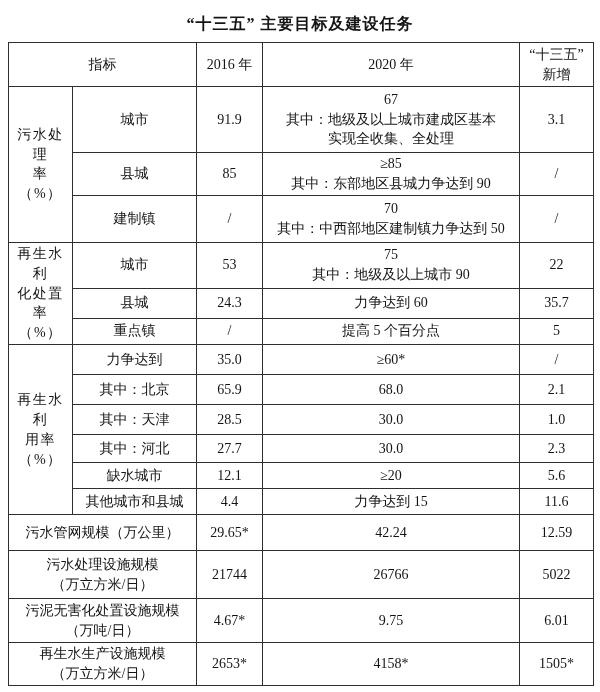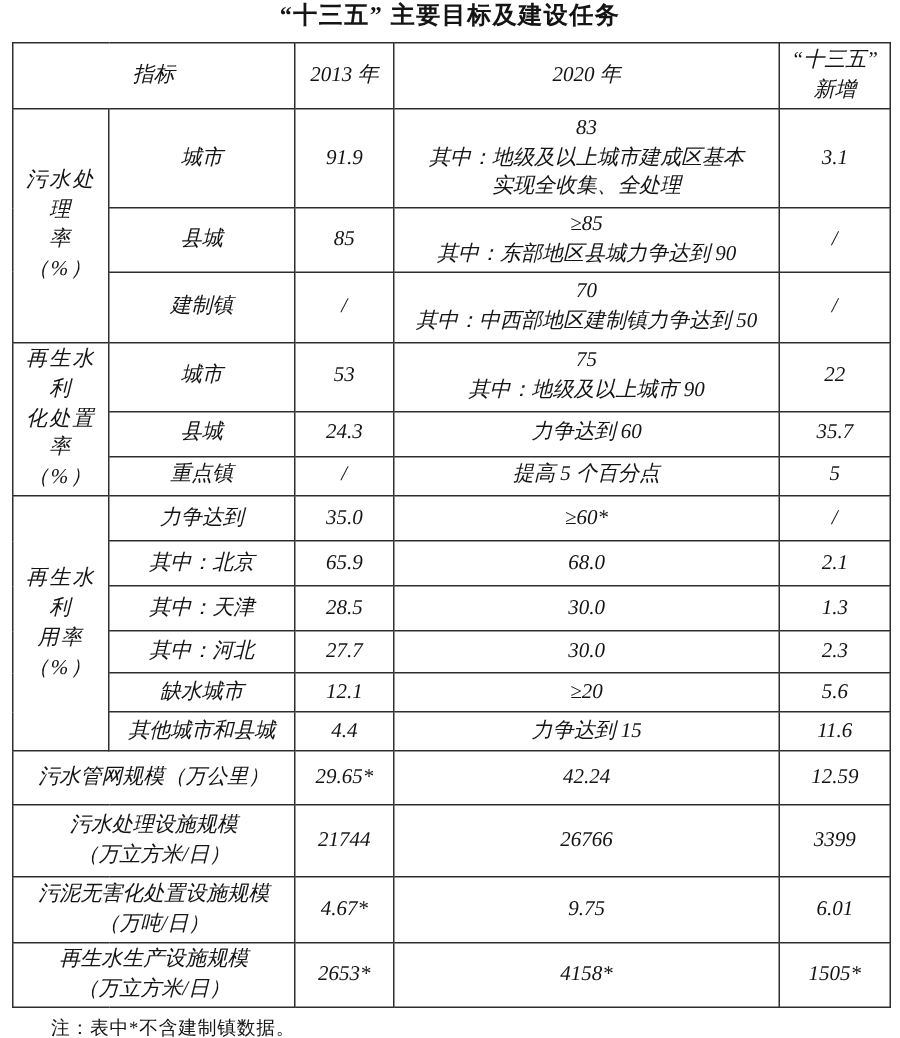--- a/index.html
+++ b/index.html
@@ -4,25 +4,25 @@
 <style>
   html,body{margin:0;padding:0;}
   body{
     width:600px;height:692px;background:#ffffff;color:#141414;
     font-family:"Liberation Serif","DejaVu Serif",serif;
     -webkit-font-smoothing:antialiased;
   }
   .page{width:600px;height:692px;overflow:hidden;}
   .title{
     text-align:center;font-weight:bold;font-size:16px;
-    padding-top:0;margin-bottom:7px;letter-spacing:1px;white-space:pre-line;
+    padding-top:14px;margin-bottom:7px;letter-spacing:1px;white-space:pre-line;
   }
   table.tgt{
     border-collapse:collapse;table-layout:fixed;
-    margin-left:8px;width:585px;border:1.5px solid #2e2e2e;font-style:italic;
+    margin-left:8px;width:585px;border:1.5px solid #2e2e2e;
   }
   table.tgt td{
     border:1px solid #2e2e2e;
     text-align:center;vertical-align:middle;
     font-size:14px;line-height:1.42;
     padding:1px 2px;white-space:pre-line;overflow:hidden;
   }
   td.glabel{letter-spacing:1.5px;padding-left:3px;padding-right:1px;margin-left:48px;}
   td.alr{text-align:right;padding-right:1px;}
   td.hdr{font-size:14px;}
@@ -42,32 +42,32 @@
       <col style="width:64px">
         <col style="width:124px">
         <col style="width:66px">
       <col style="width:257px">
         <col style="width:74px">
     </colgroup>
 
     <tbody>
         <tr style="height:44px">
       <td class="hdr" colspan="2">指标</td>
-      <td class="hdr">2013 年</td>
+      <td class="hdr">2016 年</td>
       <td class="hdr">2020 年</td>
       <td class="hdr">“十三五”
 新增</td>
     </tr>
 
     <tr style="height:66px">
       <td class="glabel" rowspan="3">污水处理
 率（%）</td>
       <td>城市</td>
       <td>91.9</td>
-      <td>83
+      <td>67
 其中：地级及以上城市建成区基本
 实现全收集、全处理</td>
       <td>3.1</td>
     </tr>
     <tr style="height:42px">
       <td>县城</td>
       <td>85</td>
       <td>≥85
 其中：东部地区县城力争达到 90</td>
       <td>/</td>
@@ -114,21 +114,21 @@
     <tr style="height:30px">
       <td class="alr">其中：北京</td>
       <td>65.9</td>
       <td>68.0</td>
       <td>2.1</td>
     </tr>
     <tr style="height:30px">
       <td class="alr">其中：天津</td>
       <td>28.5</td>
       <td>30.0</td>
-      <td>1.3</td>
+      <td>1.0</td>
     </tr>
     <tr style="height:28px">
       <td class="alr">其中：河北</td>
       <td>27.7</td>
       <td>30.0</td>
       <td>2.3</td>
     </tr>
     <tr style="height:26px">
       <td>缺水城市</td>
       <td>12.1</td>
@@ -146,21 +146,21 @@
       <td colspan="2">污水管网规模（万公里）</td>
       <td>29.65*</td>
       <td>42.24</td>
       <td>12.59</td>
     </tr>
     <tr style="height:48px">
       <td colspan="2">污水处理设施规模
 （万立方米/日）</td>
       <td>21744</td>
       <td>26766</td>
-      <td>3399</td>
+      <td>5022</td>
     </tr>
     <tr style="height:44px">
       <td colspan="2">污泥无害化处置设施规模
 （万吨/日）</td>
       <td>4.67*</td>
       <td>9.75</td>
       <td>6.01</td>
     </tr>
     <tr style="height:43px">
       <td colspan="2">再生水生产设施规模

